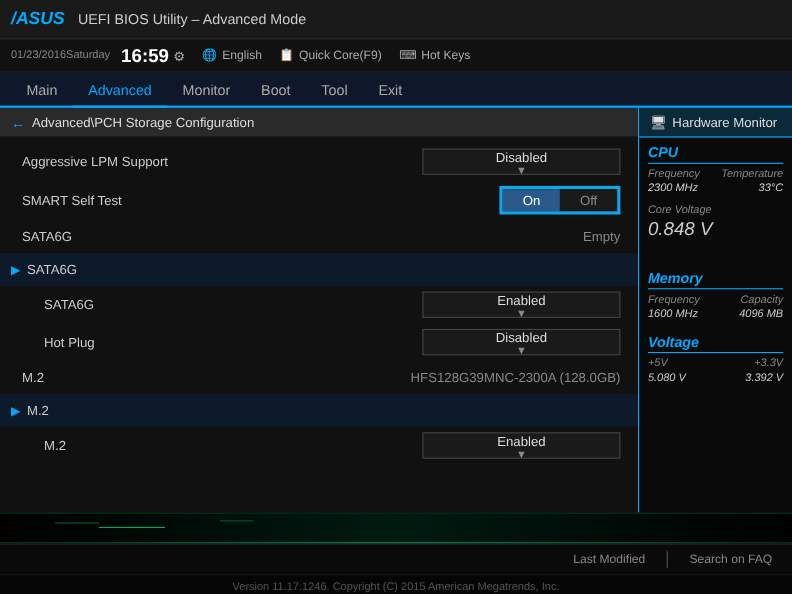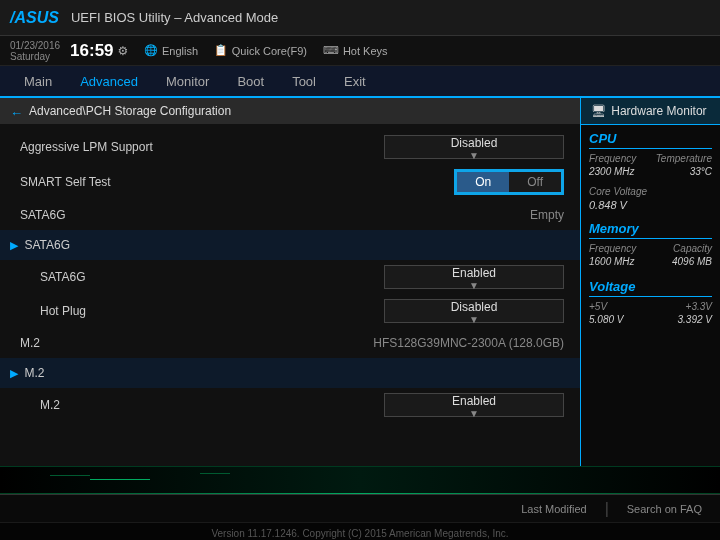--- a/index.html
+++ b/index.html
@@ -215,22 +215,22 @@
     .monitor-label {
       color: #888;
       font-size: 10px;
     }
     .monitor-value {
       color: #ccc;
       font-size: 10px;
     }
     .monitor-value-large {
       color: #ccc;
-      font-size: 11px;
-      margin-bottom: 0;
+      font-size: 17px;
+      margin-bottom: 16px;
     }
 
     
     #bottom-bar {
       height: 28px;
       background: #0a0a0a;
       border-top: 1px solid #333;
       display: flex;
       align-items: center;
       justify-content: flex-end;
@@ -285,21 +285,21 @@
 </head>
 <body>
 
 <div id="header">
   <span id="asus-logo">/ASUS</span>
   <span style="color:#ccc;font-size:13px;">UEFI BIOS Utility – Advanced Mode</span>
 </div>
 
 <div id="infobar">
   <div id="datetime">
-    <div style="display:flex;flex-direction:column;line-height:1.1">
+    <div style="display:flex;flex-direction:row;line-height:1.1">
       <span style="font-size:10px;color:#888;">01/23/2016</span>
       <span style="font-size:10px;color:#888;">Saturday</span>
     </div>
     <span style="font-size:17px;font-weight:bold;color:#fff;margin-left:6px;">16:59</span>
     <span class="gear-icon">⚙</span>
   </div>
   <div class="info-item">
     <span>🌐</span>
     <span>English</span>
   </div>

